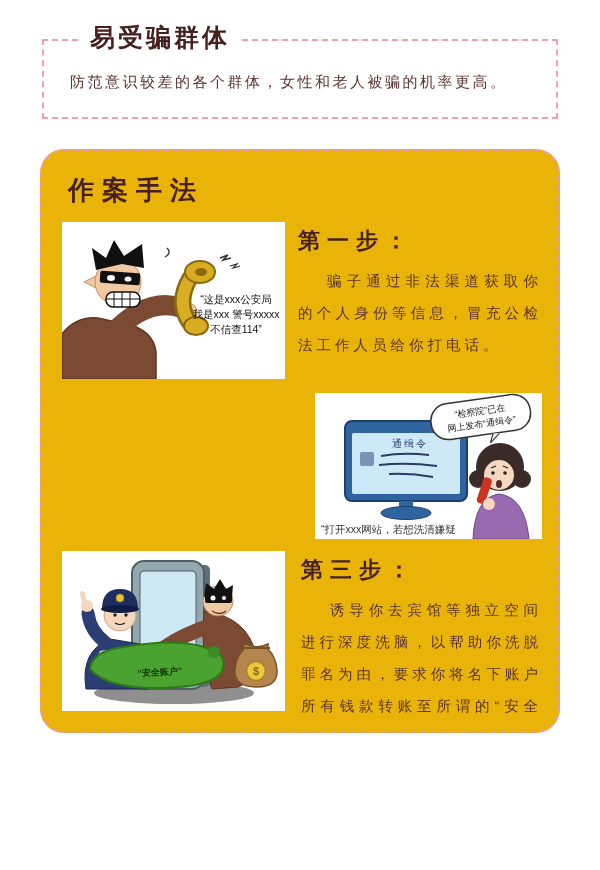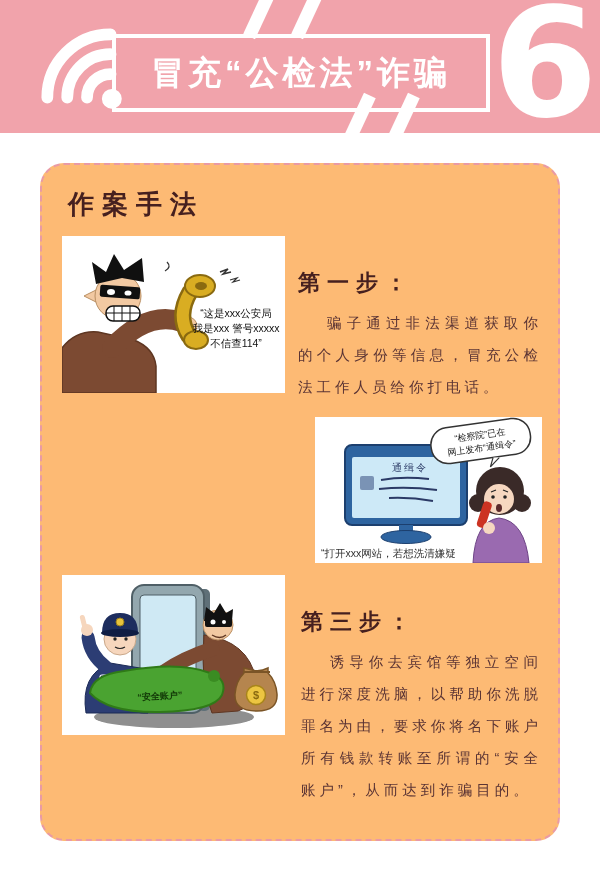--- a/index.html
+++ b/index.html
@@ -21,63 +21,49 @@
   .big-num { position:absolute; left:492px; top:-6px; color:#ffffff; font-size:152px; line-height:140px;
     font-weight:900; font-family:"DejaVu Sans", sans-serif; }
 
   
   .vuln-box { position:relative; margin:39px 42px 0 42px; height:80px; border:2px dashed #EFA2AC; }
   .vuln-title { position:absolute; top:-20px; left:36px; background:#ffffff; padding:0 10px;
     font-size:25px; font-weight:900; color:#46201F; letter-spacing:3px; }
   .vuln-body { padding:30px 24px 0 26px; font-size:15px; color:#5B3434; letter-spacing:2.5px; line-height:22px; }
 
   
-  .methods-box { position:relative; margin:30px 40px 0 40px; width:520px; height:678px;
-    background:#fdba74; border:2px dashed #E99AA5; border-radius:24px; padding:16px 16px 0 20px; overflow:hidden; }
+  .methods-box { position:relative; margin:30px 40px 0 40px; width:520px; height:584px;
+    background:#eab308; border:2px dashed #E99AA5; border-radius:24px; padding:16px 16px 0 20px; overflow:hidden; }
   .methods-title { font-size:26px; font-weight:900; color:#46201F; letter-spacing:8px; margin:6px 0 14px 6px; }
 
   .step-row { display:flex; align-items:flex-start; }
   .row-1 { margin-top:0; }
   .row-2 { margin-top:10px; }
   .row-3 { margin-top:12px; }
   .img-card { background:#ffffff; flex:0 0 auto; }
   .card-1 { width:223px; height:157px; margin-right:13px; }
   .card-2 { width:227px; height:146px; margin-left:12px; margin-top:4px; }
   .card-3 { width:223px; height:160px; margin-right:16px; }
-  .step-text { flex:1 1 auto; min-width:0;margin-top:28px; }
+  .step-text { flex:1 1 auto; min-width:0; }
   .step-label { font-size:22px; font-weight:900; color:#46201F; letter-spacing:7px; margin:4px 0 9px 0; }
   .step-body { font-size:14.5px; color:#5B3434; letter-spacing:4px; line-height:32px;
     text-align:justify; text-indent:2em; }
 
   svg .cjk { font-family:"Liberation Sans", sans-serif; }
 </style>
 </head>
 <body>
 
 <div class="page">
 
-  <div class="banner">
-    <div class="wifi-wrap">
-      <svg viewBox="-12 -14 124 124" width="118" height="112">
-        <path d="M 31.6 69.6 A 26 26 0 0 1 68.4 69.6" fill="none" stroke="#ffffff" stroke-width="13" stroke-linecap="round"></path>
-        <path d="M 16.1 54.1 A 48 48 0 0 1 83.9 54.1" fill="none" stroke="#ffffff" stroke-width="13" stroke-linecap="round"></path>
-        <path d="M 0.5 38.5 A 70 70 0 0 1 99.5 38.5" fill="none" stroke="#ffffff" stroke-width="13" stroke-linecap="round"></path>
-        <circle cx="50" cy="90" r="11" fill="#ffffff"></circle>
-      </svg>
-    </div>
-    <div class="stripe s1"></div>
-    <div class="stripe s2"></div>
-    <div class="stripe s3"></div>
-    <div class="stripe s4"></div>
-    <div class="title-box">
-      <span>冒充“公检法”诈骗</span>
-    </div>
-    <div class="big-num">6</div>
+
+  <div class="vuln-box">
+    <div class="vuln-title">易受骗群体</div>
+    <div class="vuln-body">防范意识较差的各个群体，女性和老人被骗的机率更高。</div>
   </div>
-
 
   <div class="methods-box">
     <div class="methods-title">作案手法</div>
 
     <div class="step-row row-1">
       <div class="img-card card-1">
         <svg viewBox="0 0 223 157" width="223" height="157">
 
           <path d="M0,157 L0,112 Q14,94 36,96 L72,104 Q92,112 94,130 L94,157 Z" fill="#7C4A32" stroke="#5E3622" stroke-width="1.5"></path>
           <path d="M50,112 Q86,74 120,86" fill="none" stroke="#7C4A32" stroke-width="20" stroke-linecap="round"></path>

